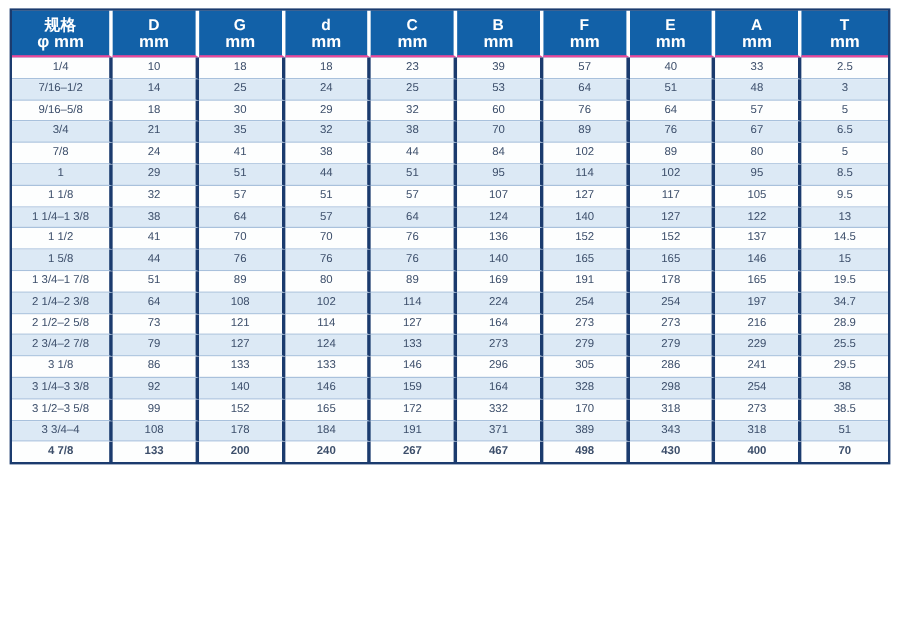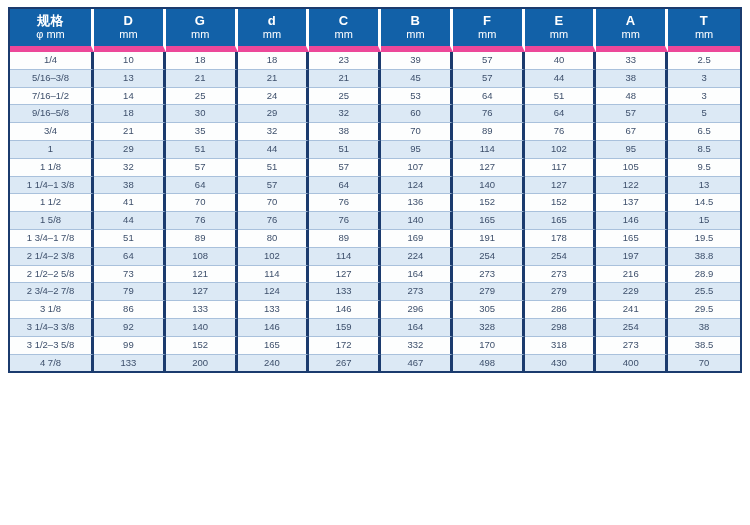--- a/index.html
+++ b/index.html
@@ -32,54 +32,54 @@
   }
   col.spec-col { width: 84px; }
 
   thead th {
     background: #1261a8;
     color: #ffffff;
     text-align: center;
     vertical-align: middle;
     padding: 4px 0 6px 0;
     border-right: 3px solid #ffffff;
-    border-bottom: 6px solid #ec4899;
+    border-bottom: 2px solid #ec4899;
   }
   thead th:last-child { border-right: none; }
   thead th .letter {
     display: block;
     font-size: 13px;
     font-weight: bold;
     line-height: 15px;
     letter-spacing: 0.5px;
   }
   thead th .unit {
     display: block;
-    font-size: 11px;
-    font-weight: normal;
+    font-size: 14px;
+    font-weight: bold;
     line-height: 12px;
   }
   thead th.spec-head .letter { font-size: 13px; }
 
   tbody td {
     background: #fdfefe;
     border-right: 3px solid #1b3b6e;
     border-bottom: 1px solid #a9c1dc;
     text-align: center;
     vertical-align: middle;
     font-size: 9.5px;
     color: #3d4f6b;
     height: 16.8px;
     line-height: 16.8px;
     padding: 0;
     white-space: nowrap;
     overflow: hidden;
   }
   tbody td:last-child { border-right: none; }
-  tbody tr:last-child td { border-bottom: none; }
+  tbody tr:last-child td { border-bottom: none; font-weight: bold; }
   tbody tr:nth-child(even) td { background: #dce9f5; }
 </style>
 </head>
 <body>
 
 <div class="page">
   <div class="table-wrap">
     <table class="spec-table">
       <colgroup>
         <col class="spec-col">
@@ -144,32 +144,20 @@
             <td>18</td>
             <td>18</td>
             <td>23</td>
             <td>39</td>
             <td>57</td>
             <td>40</td>
             <td>33</td>
             <td>2.5</td>
           </tr>
           <tr>
-            <td>5/16–3/8</td>
-            <td>13</td>
-            <td>21</td>
-            <td>21</td>
-            <td>21</td>
-            <td>45</td>
-            <td>57</td>
-            <td>44</td>
-            <td>38</td>
-            <td>3</td>
-          </tr>
-          <tr>
             <td>7/16–1/2</td>
             <td>14</td>
             <td>25</td>
             <td>24</td>
             <td>25</td>
             <td>53</td>
             <td>64</td>
             <td>51</td>
             <td>48</td>
             <td>3</td>
@@ -190,20 +178,32 @@
             <td>3/4</td>
             <td>21</td>
             <td>35</td>
             <td>32</td>
             <td>38</td>
             <td>70</td>
             <td>89</td>
             <td>76</td>
             <td>67</td>
             <td>6.5</td>
+          </tr>
+          <tr>
+            <td>7/8</td>
+            <td>24</td>
+            <td>41</td>
+            <td>38</td>
+            <td>44</td>
+            <td>84</td>
+            <td>102</td>
+            <td>89</td>
+            <td>80</td>
+            <td>5</td>
           </tr>
           <tr>
             <td>1</td>
             <td>29</td>
             <td>51</td>
             <td>44</td>
             <td>51</td>
             <td>95</td>
             <td>114</td>
             <td>102</td>
@@ -273,21 +273,21 @@
           <tr>
             <td>2 1/4–2 3/8</td>
             <td>64</td>
             <td>108</td>
             <td>102</td>
             <td>114</td>
             <td>224</td>
             <td>254</td>
             <td>254</td>
             <td>197</td>
-            <td>38.8</td>
+            <td>34.7</td>
           </tr>
           <tr>
             <td>2 1/2–2 5/8</td>
             <td>73</td>
             <td>121</td>
             <td>114</td>
             <td>127</td>
             <td>164</td>
             <td>273</td>
             <td>273</td>
@@ -336,20 +336,32 @@
             <td>152</td>
             <td>165</td>
             <td>172</td>
             <td>332</td>
             <td>170</td>
             <td>318</td>
             <td>273</td>
             <td>38.5</td>
           </tr>
           <tr>
+            <td>3 3/4–4</td>
+            <td>108</td>
+            <td>178</td>
+            <td>184</td>
+            <td>191</td>
+            <td>371</td>
+            <td>389</td>
+            <td>343</td>
+            <td>318</td>
+            <td>51</td>
+          </tr>
+          <tr>
             <td>4 7/8</td>
             <td>133</td>
             <td>200</td>
             <td>240</td>
             <td>267</td>
             <td>467</td>
             <td>498</td>
             <td>430</td>
             <td>400</td>
             <td>70</td>

